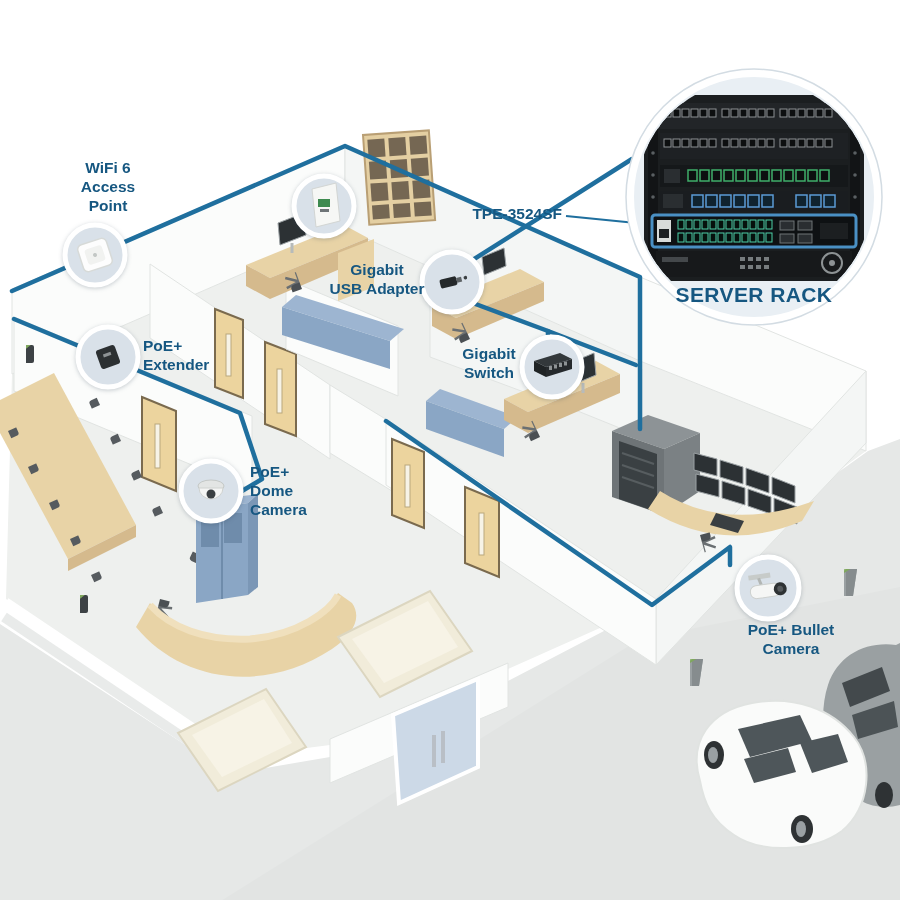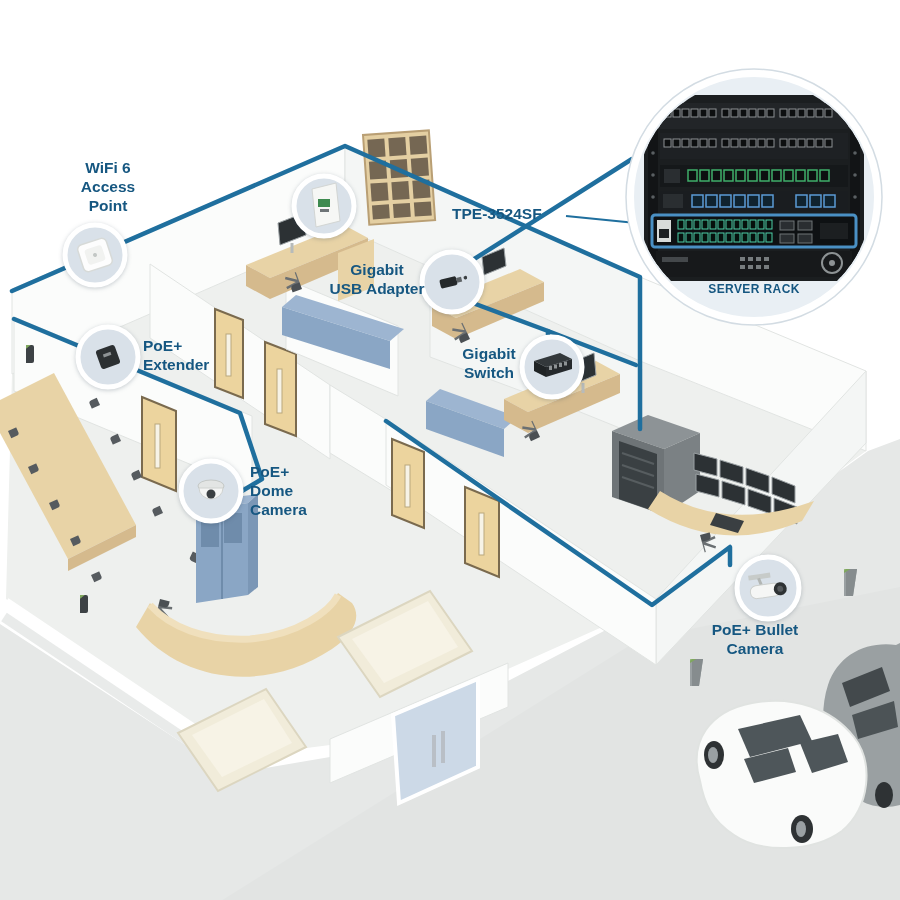--- a/index.html
+++ b/index.html
@@ -13,22 +13,22 @@
   #stage{
     position:relative;width:900px;height:900px;overflow:hidden;
     font-family:"Liberation Sans",sans-serif;background:#ffffff;margin-top:39px;
   }
   #scene{position:absolute;left:0;top:0;}
   .lbl{
     position:absolute;color:var(--label-text);font-weight:bold;
     font-size:15.5px;line-height:1.22;white-space:pre-line;z-index:5;
   }
   .lbl.center{text-align:center}
-  .lbl.right{}
-  .lbl-big{font-size:12px;letter-spacing:.4px}
+  .lbl.right{text-align:right}
+  .lbl-big{font-size:21px;letter-spacing:.4px}
   .netline{stroke:var(--line-color);stroke-width:4.5;fill:none;stroke-linecap:round;stroke-linejoin:round}
   .netline-thin{stroke:var(--line-color);stroke-width:2;fill:none}
   .callout{fill:var(--circle-fill);stroke:var(--circle-ring);stroke-width:5;filter:drop-shadow(0 1px 2px rgba(40,60,80,.25))}
   .wall{fill:#fbfcfb;stroke:#e1e4e2;stroke-width:1}
   .wall-sh{fill:#f4f6f5;stroke:#e1e4e2;stroke-width:1}
   .tan{fill:#e8d3a6}
   .tan-d{fill:#d5ba8d}
   .bluef{fill:#8aa6c5}
   .bluef-l{fill:#9db5d1}
   .bluef-d{fill:#7b97b6}
@@ -517,17 +517,17 @@
 Point</div>
 <div class="lbl center" style="left:318px;top:222px;width:118px">Gigabit
 USB Adapter</div>
 <div class="lbl center" style="left:444px;top:306px;width:90px">Gigabit
 Switch</div>
 <div class="lbl" style="left:143px;top:298px">PoE+
 Extender</div>
 <div class="lbl" style="left:250px;top:424px">PoE+
 Dome
 Camera</div>
-<div class="lbl center" style="left:685px;top:582px;width:140px">PoE+ Bullet
+<div class="lbl center" style="left:721px;top:582px;width:140px">PoE+ Bullet
 Camera</div>
 <div class="lbl right" style="left:452px;top:166px;width:110px">TPE-3524SF</div>
 <div class="lbl center lbl-big" style="left:658px;top:243px;width:192px">SERVER RACK</div>
 </div>
 
 </body></html>

